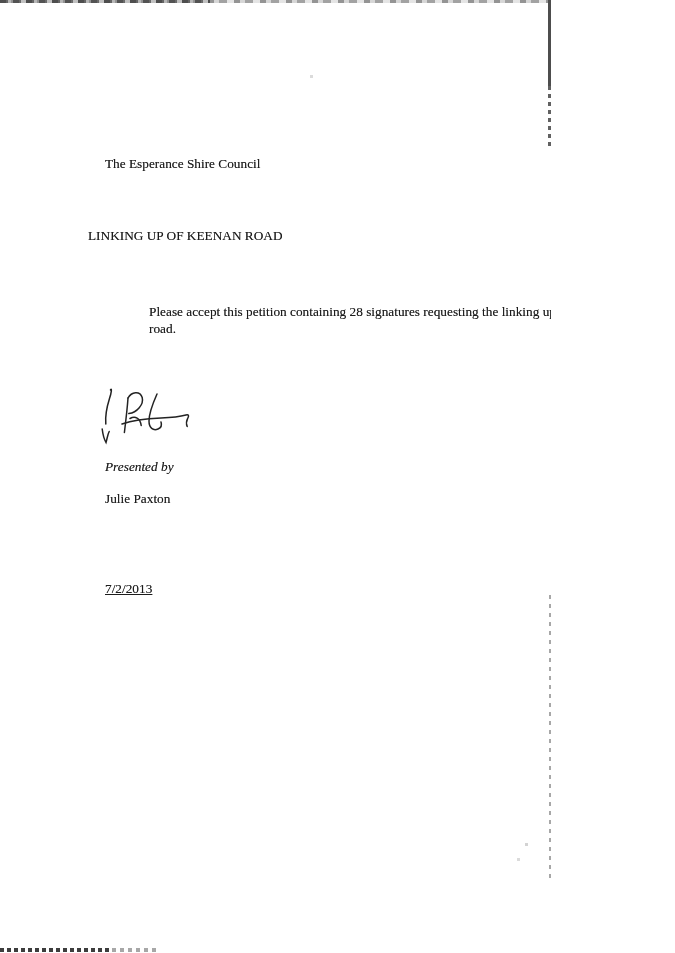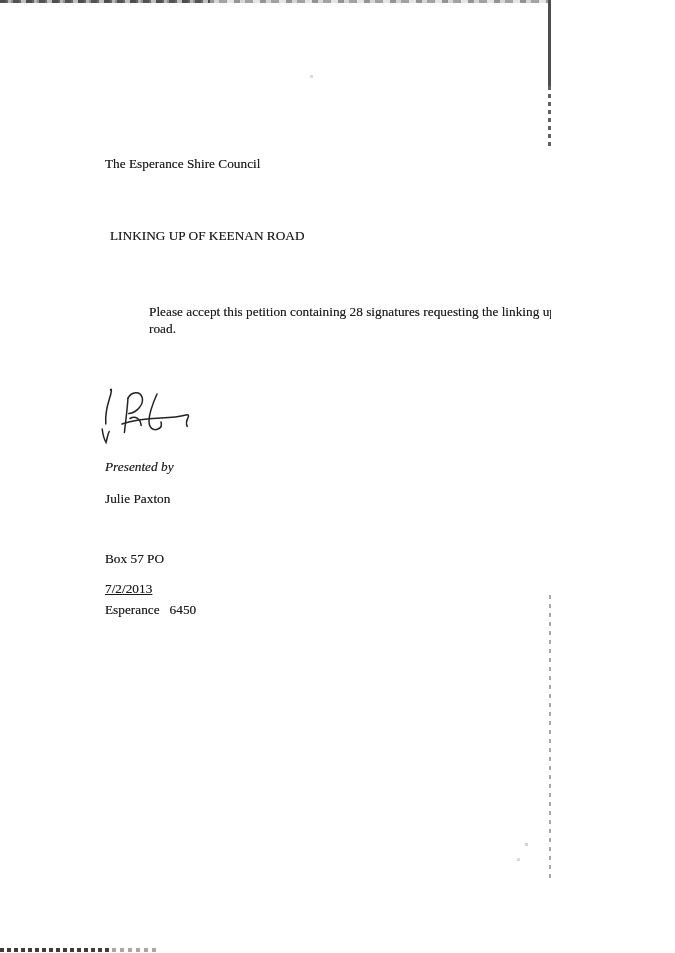--- a/index.html
+++ b/index.html
@@ -102,36 +102,32 @@
   <div class="speck" style="left:556px; top:152px;"></div>
   <div class="speck" style="left:310px; top:75px; opacity:0.5;"></div>
   <div class="speck" style="left:525px; top:843px; opacity:0.6;"></div>
   <div class="speck" style="left:517px; top:858px; opacity:0.5;"></div>
   <div class="speck" style="left:569px; top:884px; opacity:0.6;"></div>
 
   <div class="doc-text" style="left:105px; top:121px;">
     <div>The Esperance Shire Council</div>
   </div>
 
-  <div class="doc-text" style="left:110px; top:227px;">LINKING UP OF KEENAN ROAD</div>
+  <div class="doc-text" style="left:88px; top:227px;">LINKING UP OF KEENAN ROAD</div>
 
   <div class="doc-text body-par" style="left:105px; top:303px;margin-left:44px;">Please accept this petition containing 28 signatures requesting the linking up of the above road.</div>
 
   <svg class="signature" viewBox="0 0 100 65" aria-hidden="true">
     <path d="M15.5,5 C17,2.5 16.5,7.5 14.5,13.5 C12,21.5 10,30.5 10.8,39"></path>
     <path d="M7.2,44 C7.8,49 9,54 11,57.5 C12.2,53.5 12.6,49.5 14.2,46.5"></path>
     <path d="M33,13 C32.4,22 30.8,36 29.4,47.5"></path>
     <path d="M33,13 C36.5,6.5 45,5.5 47.2,12.5 C49,19.5 42,27.5 33.8,28.6"></path>
     <path d="M35,33.5 C40,30.5 45.2,33 46.2,40.5"></path>
     <path d="M62,9 C58,18 54,28 54,36 C54,43 58.2,46 63,44 C66,42.8 67,40 66,37"></path>
     <path d="M27,39 C38,35 52,33.5 66,33 C76,32.6 85.5,31.5 91,30 C93.8,29.3 94.2,31 92.6,33.6 C91.5,35.6 91,38.5 92.2,41.5"></path>
   </svg>
 
   <div class="doc-text" style="left:105px; top:458px;font-style:italic;">Presented by</div>
   <div class="doc-text" style="left:105px; top:490px;">Julie Paxton</div>
-  <div class="doc-text" style="left:105px; top:516px;">
-    <div>Box 57 PO</div>
-    <div>Esperance   6450</div>
-  </div>
 
   <div class="doc-text" style="left:105px; top:580px;text-decoration:underline;">7/2/2013</div>
 
 </div>
 
 </body></html>

